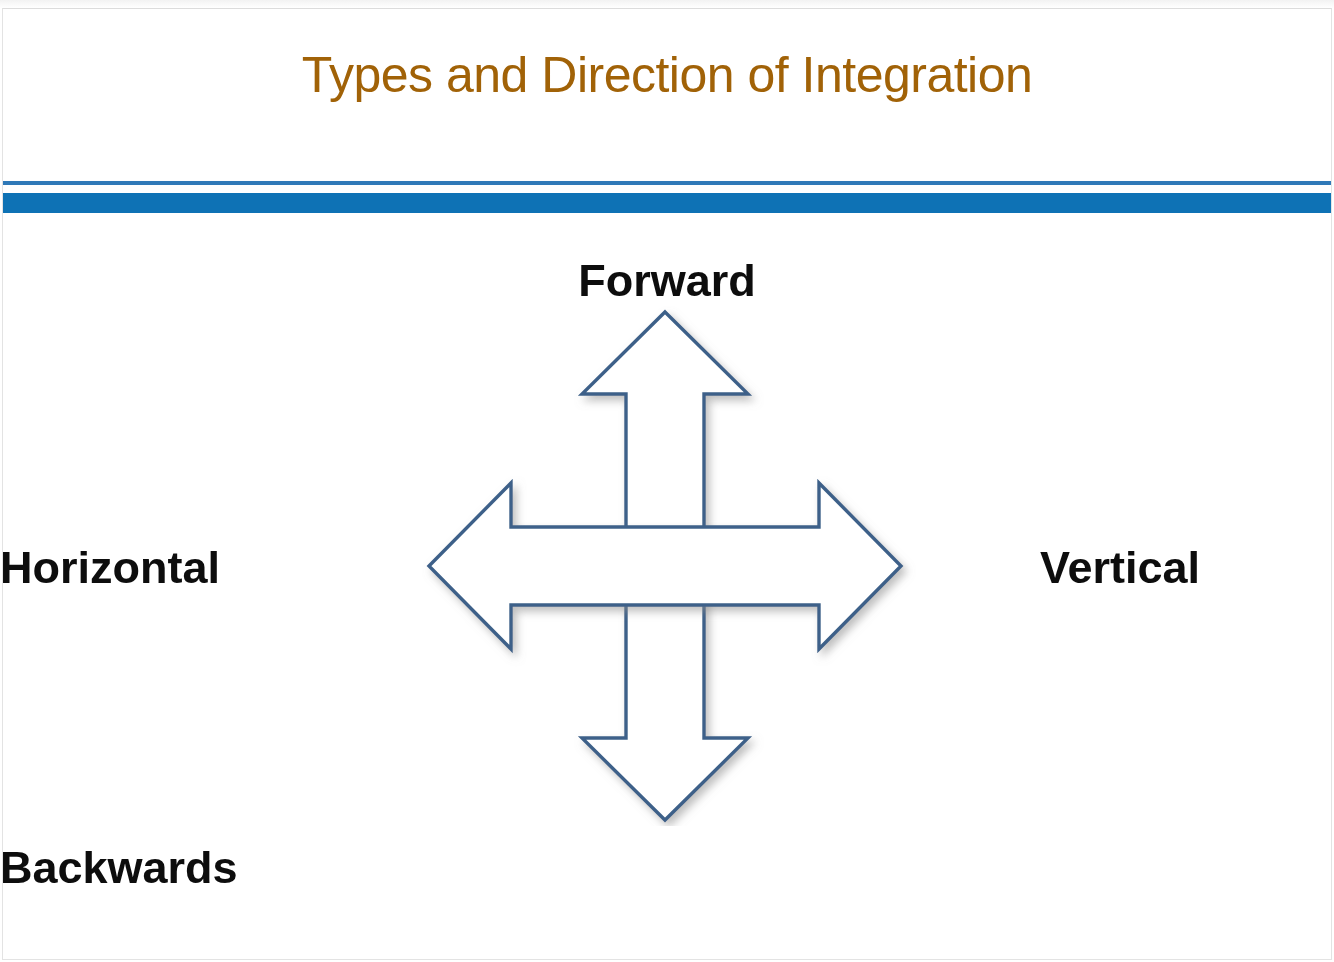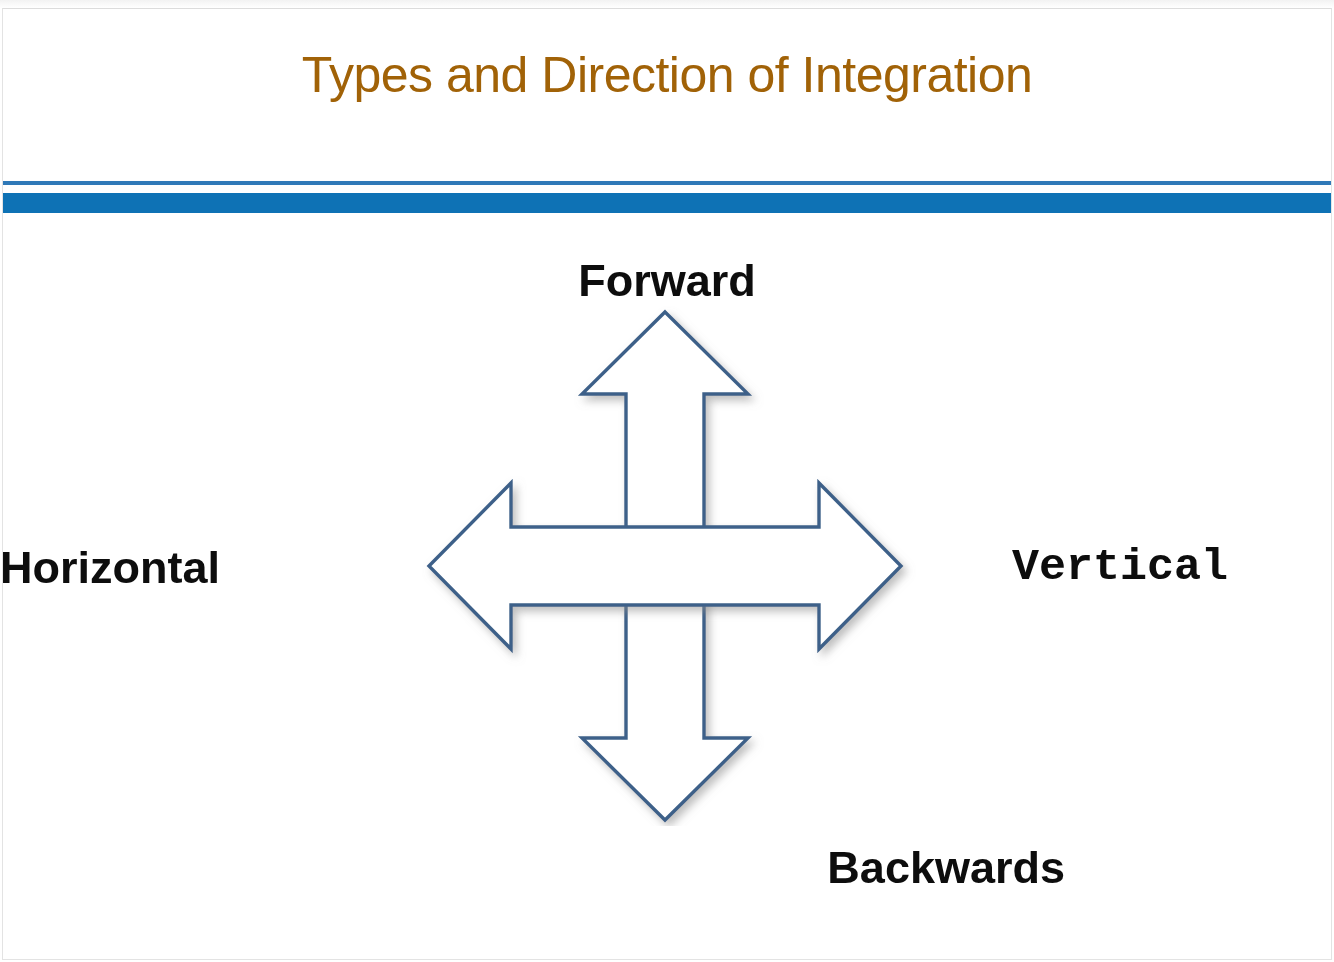--- a/index.html
+++ b/index.html
@@ -112,34 +112,33 @@
   .label-forward {
     left: 0;
     top: 38px;
     width: 1334px;
     text-align: center;
   }
   .label-backwards {
     left: 0;
     top: 625px;
     width: 1065px;
-    text-align: right;
+    text-align: left;
   }
   .label-horizontal {
     left: 0;
     top: 325px;
     width: 400px;
     text-align: left;
   }
   .label-vertical {
     left: 960px;
     top: 325px;
     width: 320px;
     text-align: center;
-    font-family: Liberation Mono, monospace;
   }
 </style>
 </head>
 <body>
 
 <div id="slide">
 
   <div class="top-shade"></div>
   <div class="page-frame"></div>
 

